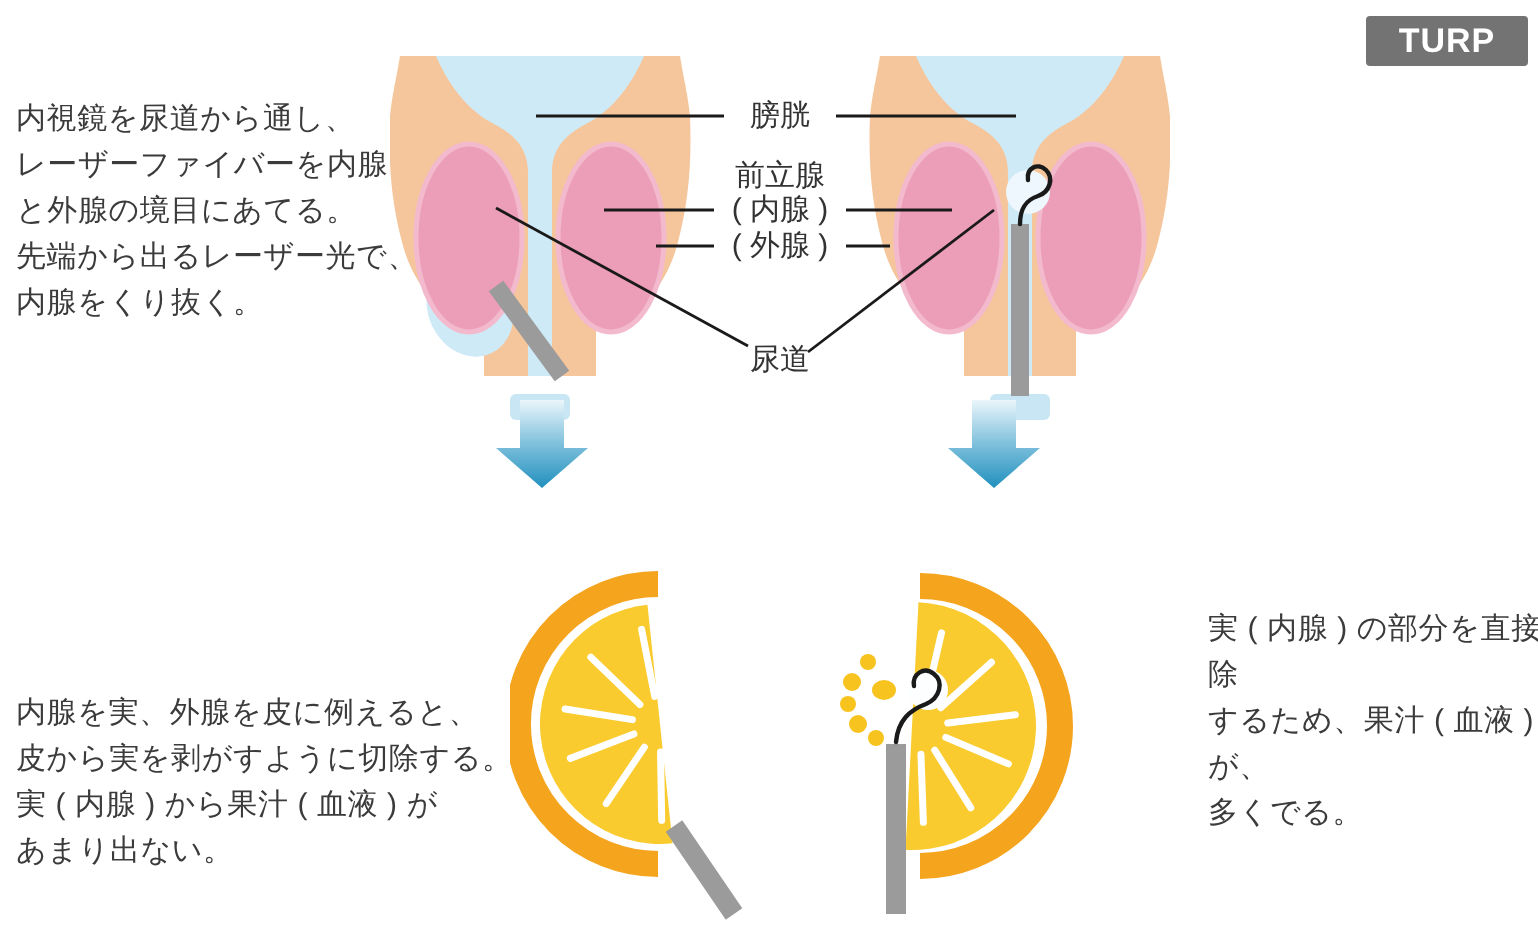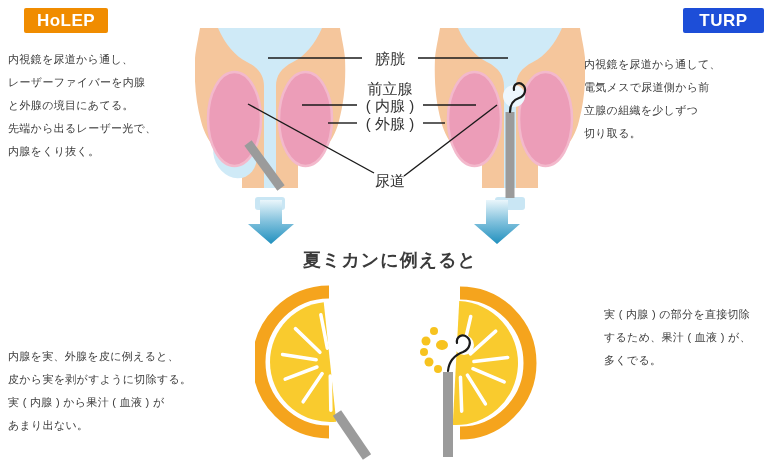--- a/index.html
+++ b/index.html
@@ -8,23 +8,23 @@
     position:relative; width:769px; height:468px; background:#ffffff;
     font-family:"Liberation Sans","DejaVu Sans",sans-serif; color:#3b3b3b;
     overflow:hidden;
   }
   .badge {
     position:absolute; top:8px; height:25px; display:flex; align-items:center;
     justify-content:center; color:#fff; font-weight:bold; font-size:17px;
     letter-spacing:.5px; border-radius:2px;
   }
   .badge-holep { left:24px; width:84px; background:#F08C00; }
-  .badge-turp  { left:683px; width:81px; background:#1d4ed8; }
+  .badge-turp  { left:683px; width:81px; background:#737373; }
   .para {
-    position:absolute; white-space:pre-line; font-size:11px; line-height:23px;
+    position:absolute; white-space:pre-line; font-size:15px; line-height:23px;
     letter-spacing:.3px; color:#3b3b3b;
   }
   .para-holep-top { left:8px;  top:48px;  width:210px; }
   .para-turp-top  { left:584px; top:53px; width:185px; }
   .para-holep-bot { left:8px;  top:303px; width:255px;margin-top:42px; }
   .para-turp-bot  { left:604px; top:303px; width:197px; }
   .section-title {
     position:absolute; left:195px; top:248px; width:390px; text-align:center;
     font-size:18px; font-weight:bold; color:#3b3b3b; letter-spacing:1px;
   }
@@ -37,32 +37,27 @@
   svg text.anat-label {
     font-family:"Liberation Sans","DejaVu Sans",sans-serif;
     font-size:15px; fill:#333; font-weight:500;
   }
 </style>
 </head>
 <body>
 
 <div id="stage">
 
-  <div class="badge badge-holep">HoLEP</div>
   <div class="badge badge-turp">TURP</div>
 
   <div class="para para-holep-top">内視鏡を尿道から通し、
 レーザーファイバーを内腺
 と外腺の境目にあてる。
 先端から出るレーザー光で、
 内腺をくり抜く。</div>
-  <div class="para para-turp-top">内視鏡を尿道から通して、
-電気メスで尿道側から前
-立腺の組織を少しずつ
-切り取る。</div>
   <div class="para para-holep-bot">内腺を実、外腺を皮に例えると、
 皮から実を剥がすように切除する。
 実 ( 内腺 ) から果汁 ( 血液 ) が
 あまり出ない。</div>
   <div class="para para-turp-bot">実 ( 内腺 ) の部分を直接切除
 するため、果汁 ( 血液 ) が、
 多くでる。</div>
 
   <svg class="anatomy-band" width="390" height="190" viewBox="0 0 390 190">
 
@@ -119,21 +114,20 @@
     <defs>
       <linearGradient id="agR" x1="0" y1="0" x2="0" y2="1">
         <stop offset="0" stop-color="#EAF6FB"></stop>
         <stop offset="0.5" stop-color="#7FC0DC"></stop>
         <stop offset="1" stop-color="#2190BE"></stop>
       </linearGradient>
     </defs>
     <path d="M12,0 H34 V24 H46 L23,44 L0,24 H12 Z" fill="url(#agR)"></path>
   </svg>
 
-  <div class="section-title">夏ミカンに例えると</div>
 
   <svg class="citrus-left" width="125" height="180" viewBox="0 0 125 180">
     <path d="M74,147 A70,70 0 1 1 74,7" fill="none" stroke="#F5A41D" stroke-width="13"></path>
     <g transform="rotate(-6 75 77)">
       <path d="M75,17 A60,60 0 0 0 75,137 Z" fill="#F9CB2E"></path>
       <g stroke="#FFFFFF" stroke-width="3.5" stroke-linecap="round">
         <line x1="73.8" y1="91" x2="70.8" y2="125"></line>
         <line x1="66" y1="87.7" x2="44.1" y2="113.8"></line>
         <line x1="61.5" y1="80.6" x2="28.6" y2="89.4"></line>
         <line x1="61.5" y1="73.4" x2="28.6" y2="64.6"></line>

